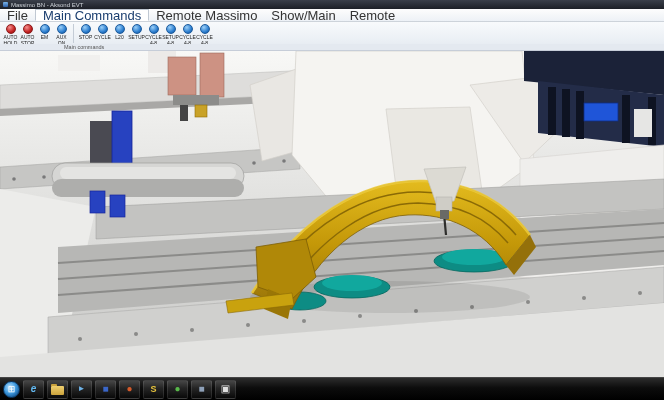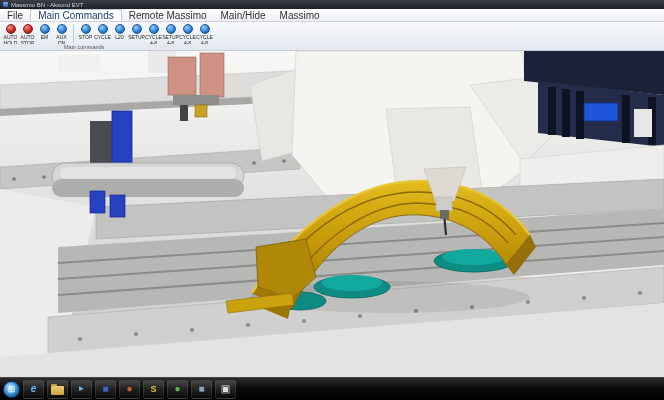--- a/index.html
+++ b/index.html
@@ -7,21 +7,21 @@
     font-family:"Liberation Sans", sans-serif; }
   .window { width:664px; height:400px; display:flex; flex-direction:column; }
 
   
   .titlebar { height:9px; flex:0 0 9px; background:linear-gradient(#3a3f4a,#1c2027);
     color:#cfd4da; font-size:6px; display:flex; align-items:center; gap:3px; padding:0 3px; }
   .appicon { width:5px; height:5px; background:linear-gradient(#7ab4e8,#2d5fa8); border-radius:1px; }
 
   
   .menubar { height:13px; flex:0 0 13px; background:linear-gradient(#fdfdfd,#edf1f6);
-    border-bottom:1px solid #cdd3da; display:flex; font-size:10px; color:#333; }
+    border-bottom:1px solid #cdd3da; display:flex; font-size:13px; color:#333; }
   .menu-item { padding:0 7px; display:flex; align-items:center; cursor:default; }
   .menu-item.active { background:#fff; border:1px solid #c0c8d2; border-bottom:1px solid #fff; color:#1a3d6e; }
 
   
   .toolbar { height:22px; flex:0 0 22px; background:linear-gradient(#f8fafc,#e8edf3);
     display:flex; align-items:flex-start; padding:1px 2px 0; }
   .tbtn { width:17px; display:flex; flex-direction:column; align-items:center; }
   .circ { width:10px; height:10px; border-radius:50%; margin:1px 0 0; }
   .circ.red { background:radial-gradient(circle at 35% 30%, #f49090, #c42222 60%, #7c1010); border:1px solid #8a1a1a; }
   .circ.blue { background:radial-gradient(circle at 35% 30%, #9cd0f8, #2d7fd0 60%, #0f4a8c); border:1px solid #1c5a9c; }
@@ -62,22 +62,22 @@
 
   <div class="titlebar">
     <span class="appicon"></span>
     <span>Massimo BN - Aksond EVT</span>
   </div>
 
   <div class="menubar">
     <span class="menu-item">File</span>
     <span class="menu-item active">Main Commands</span>
     <span class="menu-item">Remote Massimo</span>
-    <span class="menu-item">Main/Hide</span>
-    <span class="menu-item">Massimo</span>
+    <span class="menu-item">Show/Main</span>
+    <span class="menu-item">Remote</span>
   </div>
 
   <div class="toolbar">
     <div class="tbtn">
       <div class="circ red"></div>
       <div class="tlbl">AUTO HOLD</div>
     </div>
     <div class="tbtn">
       <div class="circ red"></div>
       <div class="tlbl">AUTO STOP</div>

